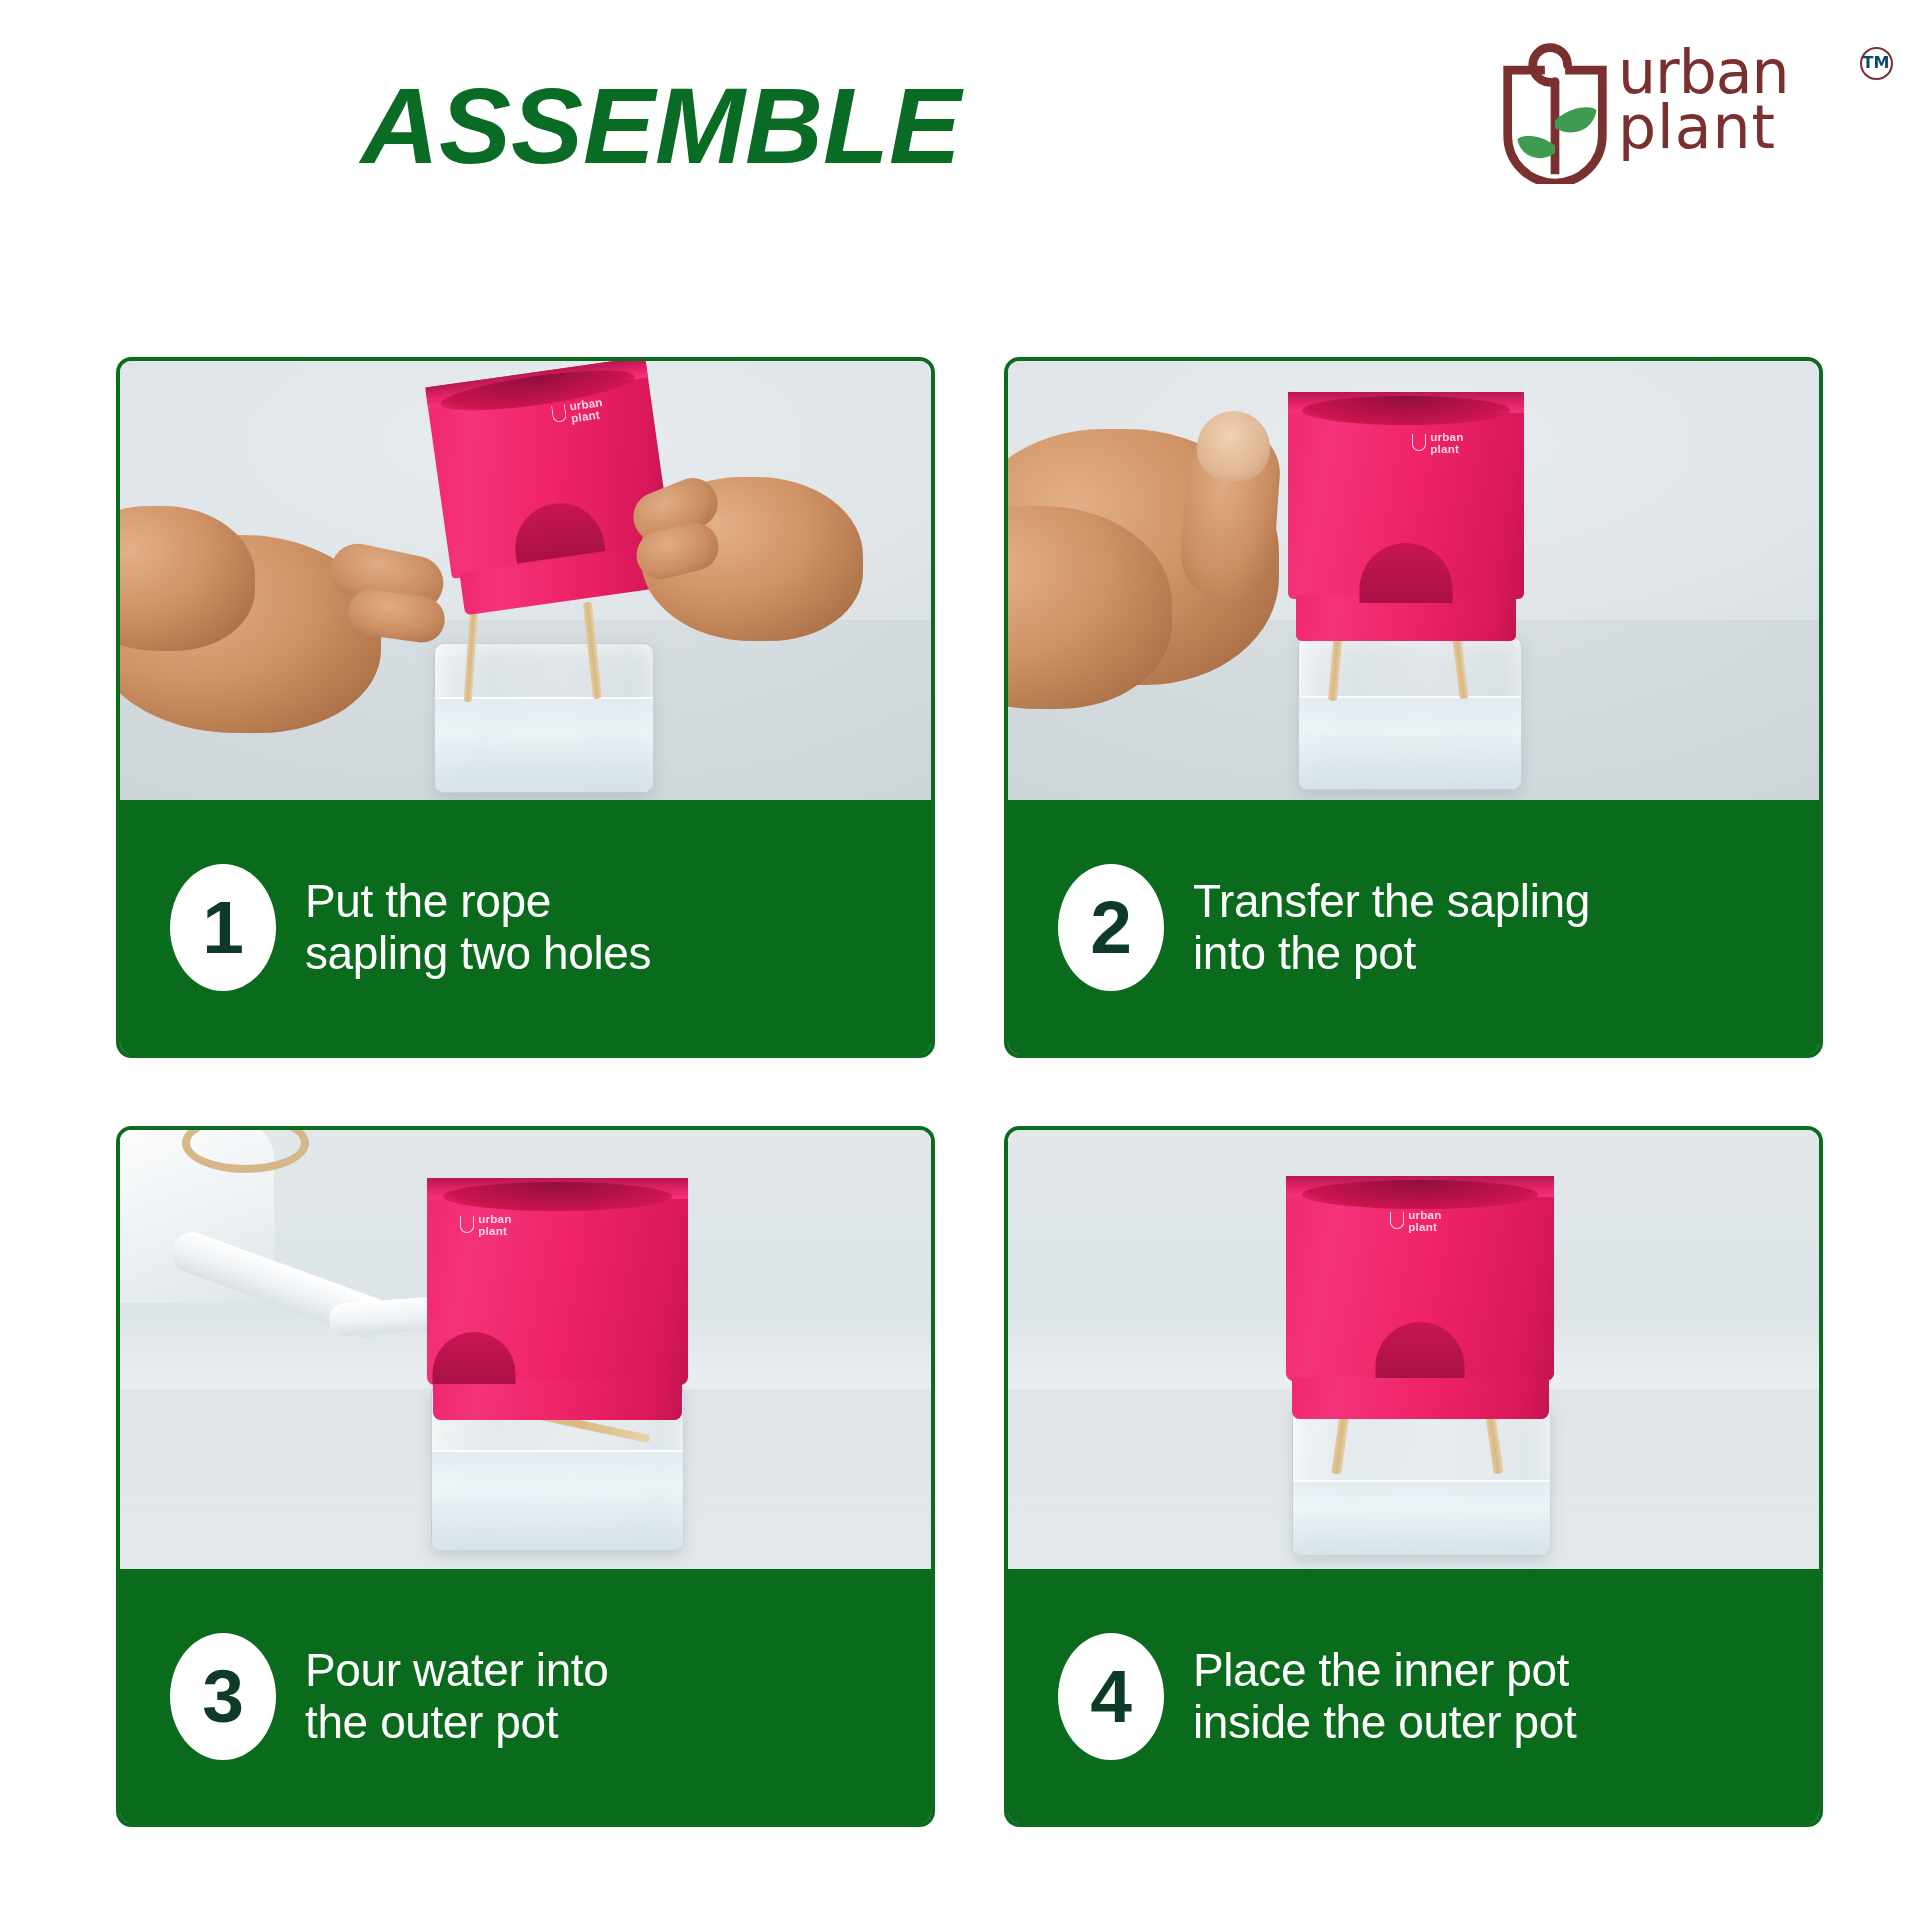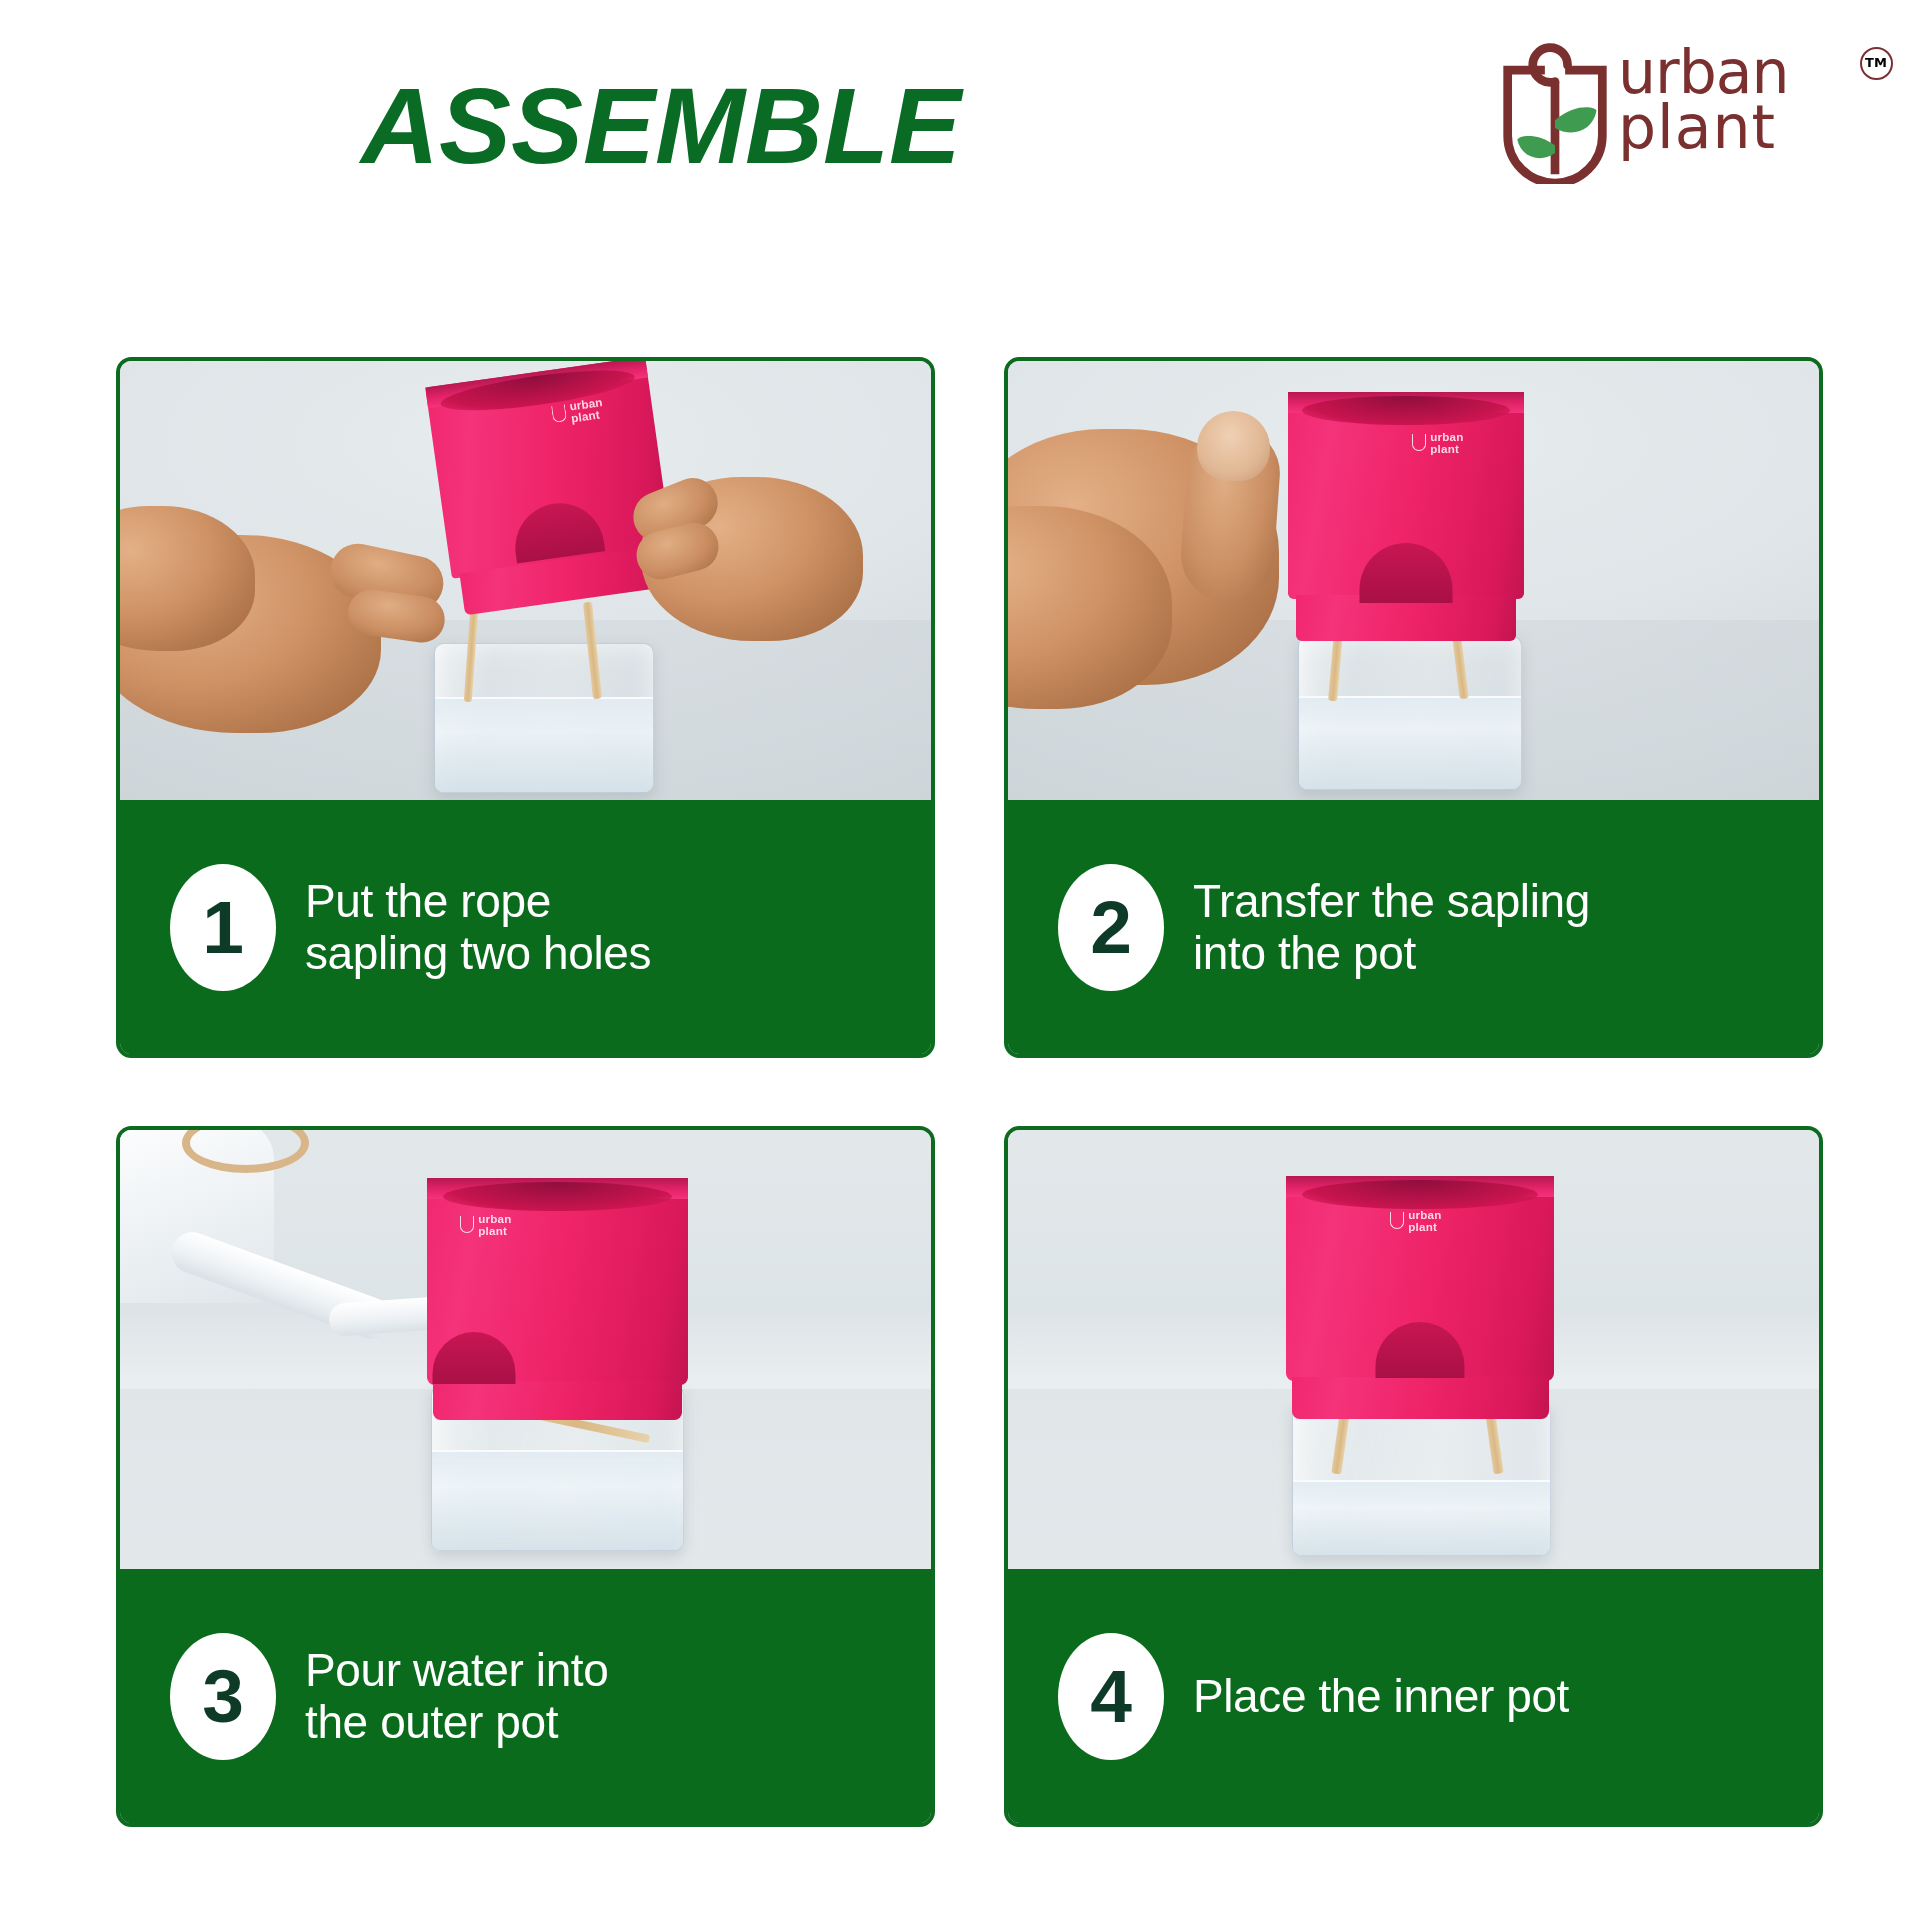--- a/index.html
+++ b/index.html
@@ -29,21 +29,21 @@
   .logo-mark { position: absolute; left: 0; top: 5.8px; width: 114px; height: 141px; }
   .logo-words { position: absolute; left: 120px; top: 7.7px; width: 261px; height: 141px; }
   .logo-word {
     font-size: 60px; font-weight: 400; color: #7b3030; line-height: 0.92;
     letter-spacing: -1px; font-family: "DejaVu Sans", sans-serif;
   }
   .logo-word.w2 { letter-spacing: 1px; }
   .logo-tm {
     position: absolute; right: -13.5px; top: 1.9px;
     width: 33px; height: 33px; border: 2.9px solid #7b3030; border-radius: 50%;
-    color: #000000; font-size: 13px; font-weight: 700; line-height: 27px; text-align: center;
+    color: #0c4a6e; font-size: 16px; font-weight: 700; line-height: 27px; text-align: center;
     font-family: "DejaVu Sans", sans-serif;
   }
 
   
   .grid { position: absolute; left: 116px; top: 357px; width: 1707px; height: 1470px; }
   .card {
     position: absolute; width: 819px; height: 701px;
     border: 4.8px solid #0c6b1e; border-radius: 15.4px; overflow: hidden;
     background: #cfd8dc;
   }
@@ -354,19 +354,20 @@
           <div class="pot-notch" style="width:89px; height:56px; bottom:39px;"></div>
         </div>
       </div>
 
       <div class="caption">
         <div class="badge">
           <span>4</span>
         </div>
         <div class="cap-text">
           <span class="l">Place the inner pot</span>
+          <span class="l">inside the outer pot</span>
         </div>
       </div>
     </div>
 
   </div>
 </div>
 
 
 </body></html>

